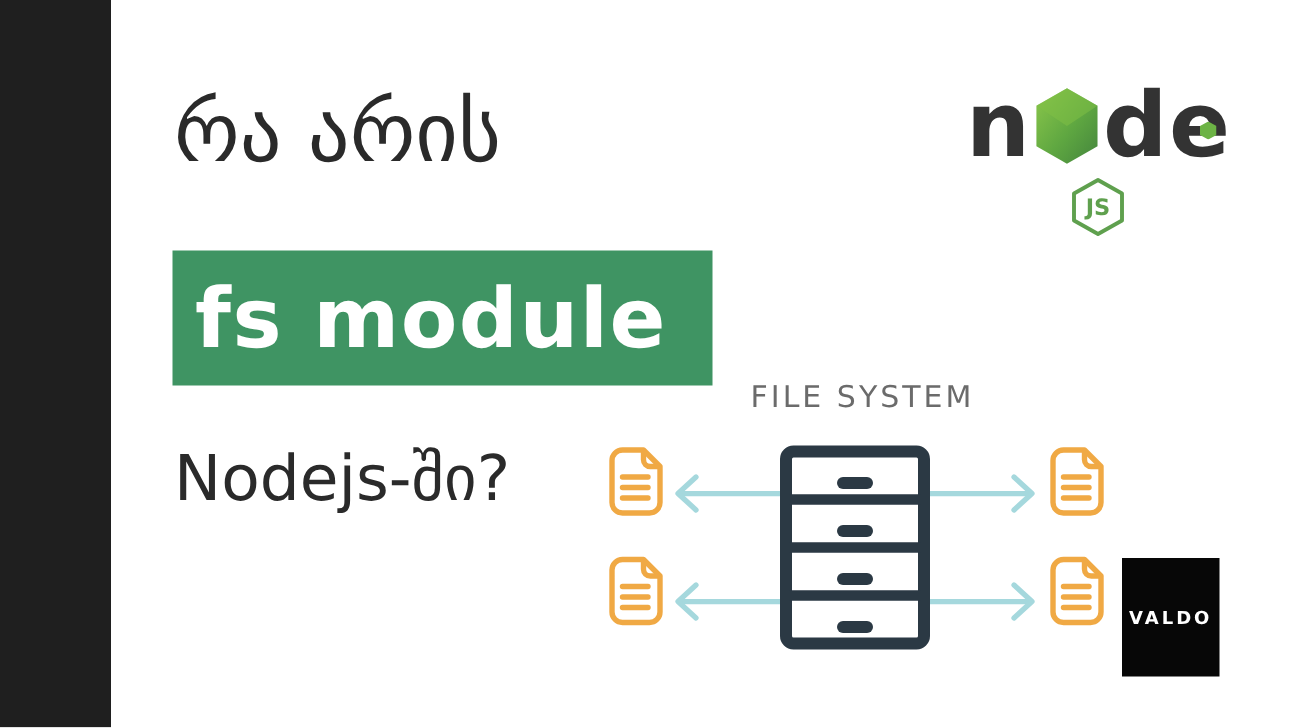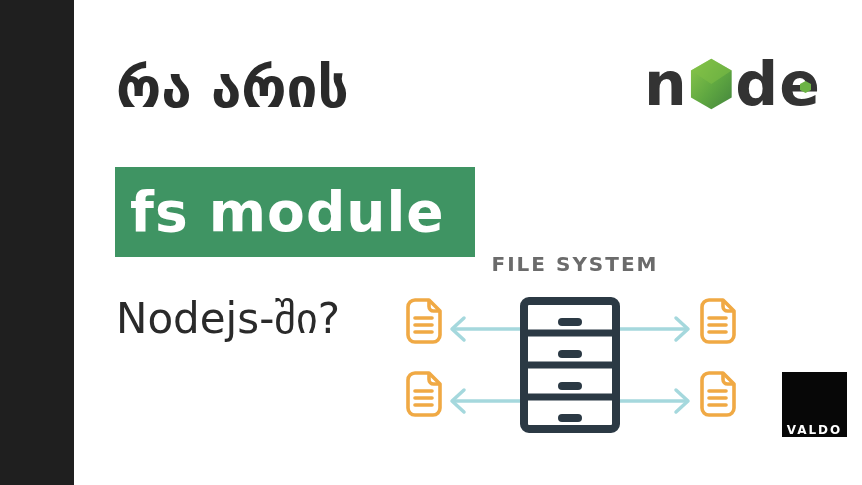--- a/index.html
+++ b/index.html
@@ -2,21 +2,21 @@
 <html><head>
 <meta charset="utf-8">
 <style>
   html,body{margin:0;padding:0;background:#ffffff;}
   .canvas{
     position:relative;width:862px;height:485px;background:#ffffff;
     overflow:hidden;font-family:"DejaVu Sans",sans-serif;
   }
   .left-bar{position:absolute;left:0;top:0;width:74px;height:485px;background:#1f1f1f;}
   .title{
-    position:absolute;left:116px;top:56px;font-size:55px;font-weight:bold;
+    position:absolute;left:116px;top:56px;font-size:55px;font-weight:normal;
     color:#2a2a2a;line-height:64px;white-space:nowrap;
   }
   .fs-banner{
     position:absolute;left:115px;top:167px;width:360px;height:90px;background:#3f9463;
   }
   .fs-banner .fs-label{
     display:block;padding-left:15px;line-height:90px;font-size:55px;font-weight:bold;
     color:#ffffff;white-space:nowrap;letter-spacing:1px;
   }
   .subtitle{
@@ -31,27 +31,27 @@
   }
   .node-word .ltr{display:block;}
   .node-hex{display:block;margin:0 1px;}
   .e-wrap{position:relative;display:block;}
   .e-dot{position:absolute;right:9px;top:29px;}
   .js-badge{display:flex;justify-content:center;margin-top:2px;}
   
   .diagram-wrap{position:absolute;left:400px;top:250px;width:350px;height:190px;}
   .diagram-title{
     position:absolute;left:0;top:2px;width:350px;text-align:center;
-    color:#6b6b6b;font-size:20px;font-weight:bold;letter-spacing:2px;white-space:nowrap;
+    color:#6b6b6b;font-size:20px;font-weight:normal;letter-spacing:2px;white-space:nowrap;
   }
   .diagram-svg{position:absolute;left:0;top:0;}
   
   .valdo{
-    position:absolute;left:748px;top:372px;width:65px;height:65px;background:#070707;
-    display:flex;align-items:flex-end;justify-content:center;margin-left:34px;
+    position:absolute;left:748px;top:372px;width:65px;height:79px;background:#070707;
+    display:flex;align-items:center;justify-content:center;
   }
   .valdo span{
     color:#ffffff;font-size:12px;font-weight:bold;letter-spacing:2px;white-space:nowrap;
   }
 </style>
 </head>
 <body>
 
 <div class="canvas">
 
@@ -79,20 +79,26 @@
         <polygon points="23,1 44,13 44,41 23,53 2,41 2,13" fill="url(#hexGrad)"></polygon>
         <polygon points="23,1 44,13 23,27 2,13" fill="#7FBF46" opacity="0.55"></polygon>
       </svg>
       <span class="ltr">d</span>
       <span class="ltr e-wrap">
         <span>e</span>
         <svg class="e-dot" width="11" height="12" viewBox="0 0 11 12">
           <polygon points="5.5,0 11,3 11,9 5.5,12 0,9 0,3" fill="#6CB345"></polygon>
         </svg>
       </span>
+    </div>
+    <div class="js-badge">
+      <svg width="40" height="40" viewBox="0 0 40 40">
+        <polygon points="20,2 36,11 36,29 20,38 4,29 4,11" fill="none" stroke="#5FA04E" stroke-width="2.6" stroke-linejoin="round"></polygon>
+        <text x="20" y="25.5" text-anchor="middle" font-family="DejaVu Sans, sans-serif" font-size="15" font-weight="bold" fill="#5FA04E">JS</text>
+      </svg>
     </div>
   </div>
 
   <div class="diagram-wrap">
     <svg class="diagram-svg" width="350" height="190" viewBox="0 0 350 190">
       <defs>
         <g id="fileIcon">
           <path d="M23,2 H9 C5.1,2 2,5.1 2,9 V37 C2,40.9 5.1,44 9,44 H27 C30.9,44 34,40.9 34,37 V13 Z" fill="#ffffff" stroke="#F0A944" stroke-width="3.6" stroke-linejoin="round"></path>
           <path d="M23,2 V8.5 C23,11 25,13 27.5,13 H34" fill="none" stroke="#F0A944" stroke-width="3.6" stroke-linejoin="round"></path>
           <line x1="9" y1="20" x2="26" y2="20" stroke="#F0A944" stroke-width="3.6" stroke-linecap="round"></line>

